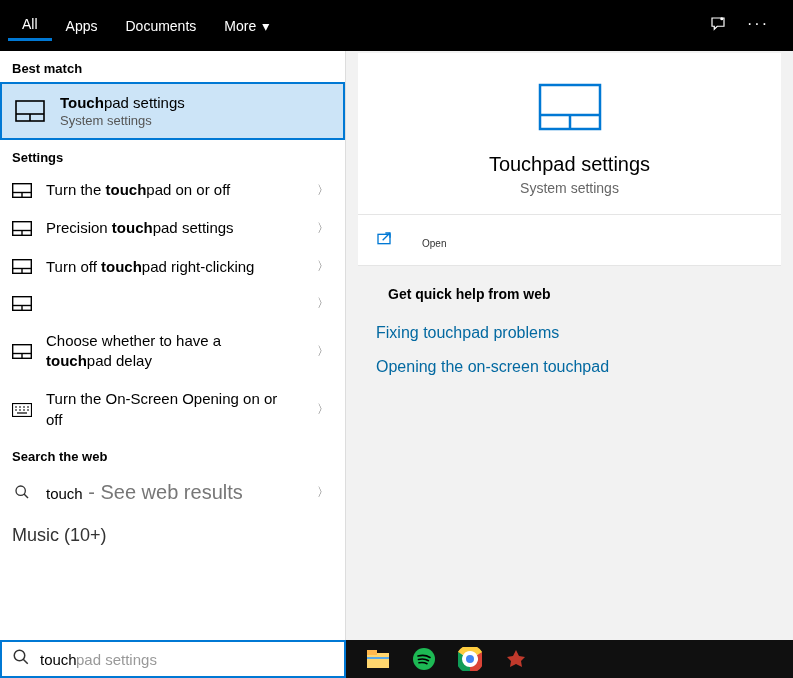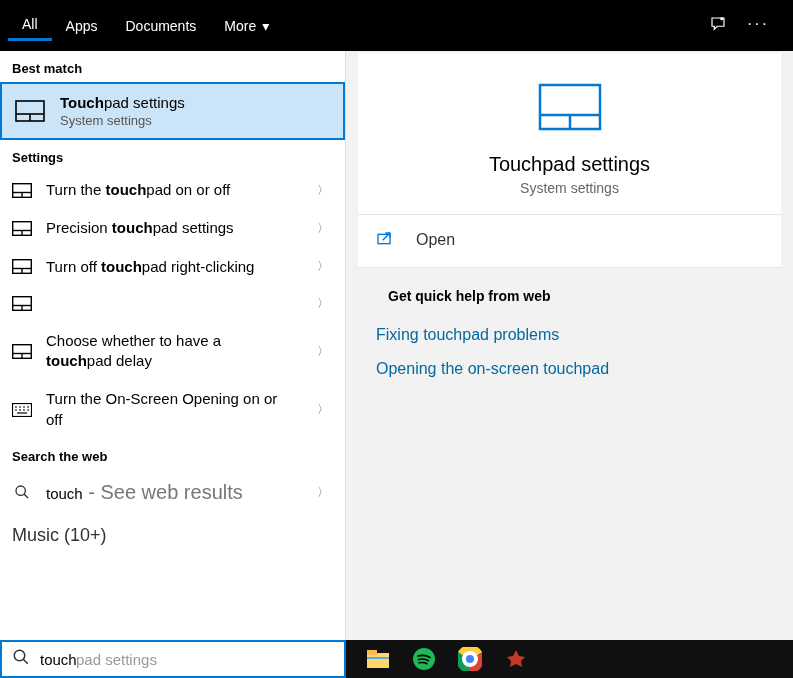--- a/index.html
+++ b/index.html
@@ -22,21 +22,21 @@
 .item-title b { font-weight: 700; }
 .item-subtitle { font-size: 13px; color: #555; margin-top: 2px; }
 .setting-item { display: flex; align-items: center; padding: 9px 12px; cursor: pointer; gap: 14px; }
 .setting-item .item-icon { width: 20px; height: 18px; font-size: 14px; }
 .setting-item .item-title { font-size: 15px; color: #000; line-height: 1.35; max-width: 245px; }
 .setting-item .item-title b { font-weight: 700; }
 .chev { margin-left: auto; color: #666; font-size: 12px; padding-right: 4px; }
 .preview { background: #fff; margin: 2px 12px 0 12px; padding: 30px 0 18px 0; display: flex; flex-direction: column; align-items: center; border-bottom: 1px solid #e5e5e5; }
 .preview-title { font-size: 20px; color: #000; margin-top: 18px; }
 .preview-subtitle { font-size: 14px; color: #666; margin-top: 4px; }
-.open-row { background: #fff; margin: 0 12px; padding: 16px 18px; display: flex; align-items: flex-start; gap: 24px; font-size: 16px; color: #333; cursor: pointer; border-bottom: 1px solid #e5e5e5;}
+.open-row { background: #fff; margin: 0 12px; padding: 16px 18px; display: flex; align-items: flex-end; gap: 30px; font-size: 10px; color: #333; cursor: pointer; border-bottom: 1px solid #e5e5e5;}
 .help-section { margin: 0 12px; padding: 20px 18px; background: #f2f2f2; }
 .help-header { font-size: 14px; font-weight: 600; color: #000; margin-bottom: 14px; margin-left: 12px; }
 .help-link { font-size: 16px; color: #0369a1; padding: 8px 0; cursor: pointer; }
 .search-bar { position: absolute; bottom: 0; left: 0; width: 346px; height: 38px; background: #fff; border: 2px solid #0078d4; display: flex; align-items: center; padding: 0 10px; }
 .search-bar input { border: none; outline: none; font-size: 15px; flex: 1; color: #000; background: transparent; }
 .search-bar input::placeholder { color: #888; }
 .search-icon-sb { color: #444; margin-right: 10px; }
 .taskbar { position: absolute; bottom: 0; left: 346px; right: 0; height: 38px; background: #101010; display: flex; align-items: center; gap: 18px; padding: 0 18px; }
 .task-icon { width: 28px; height: 28px; display: flex; align-items: center; justify-content: center; border-radius: 2px; }
 svg.settings-glyph { display:block; }

